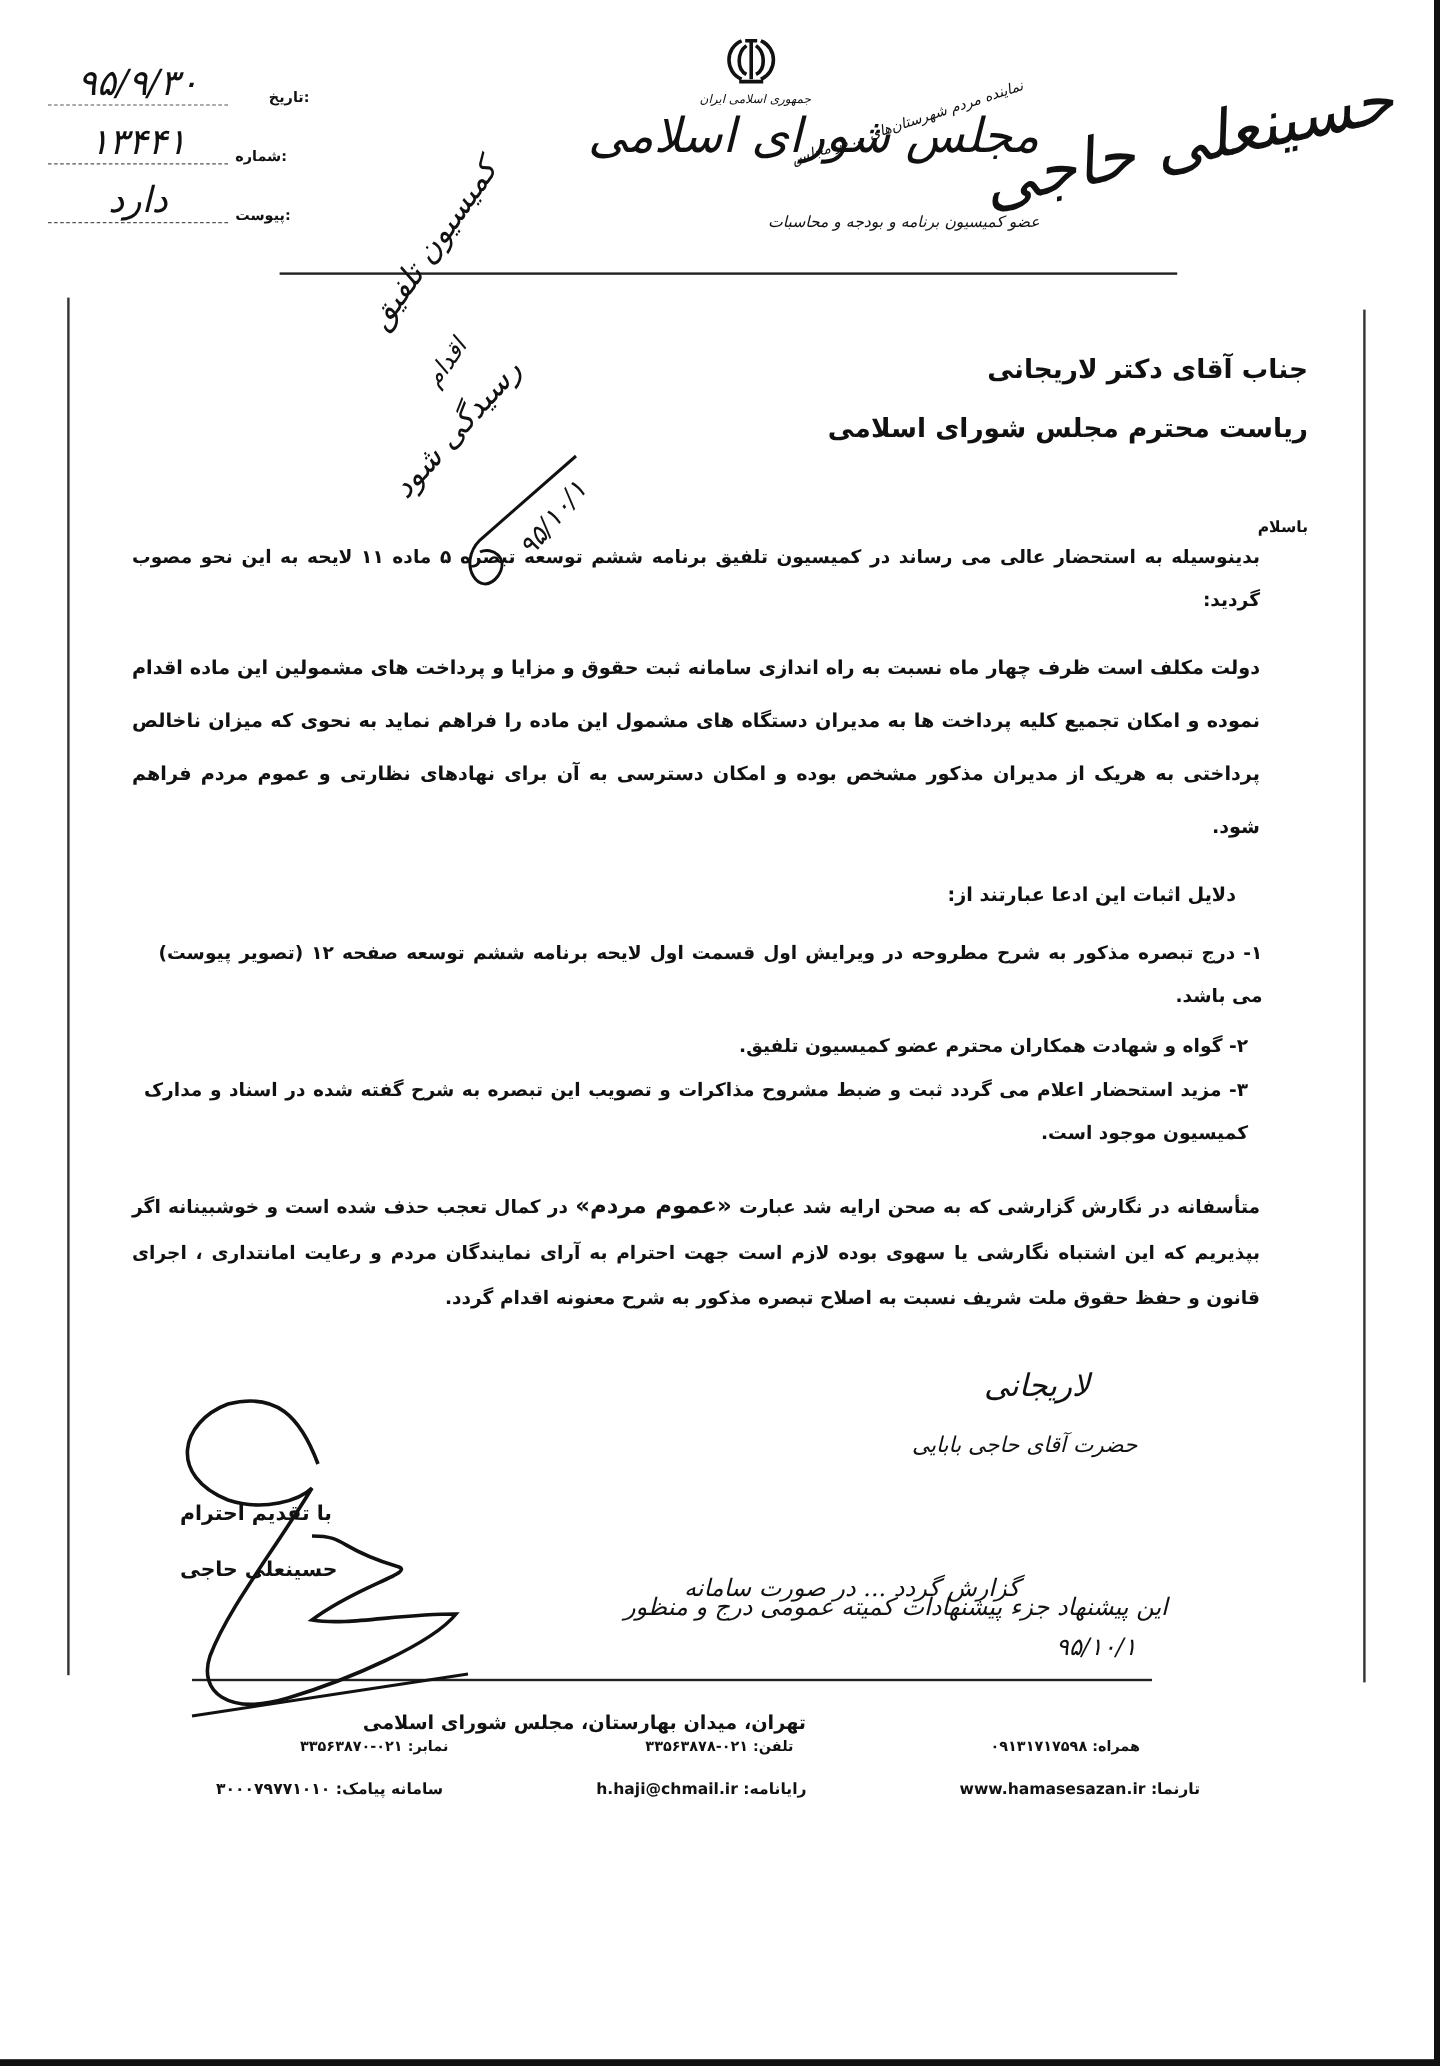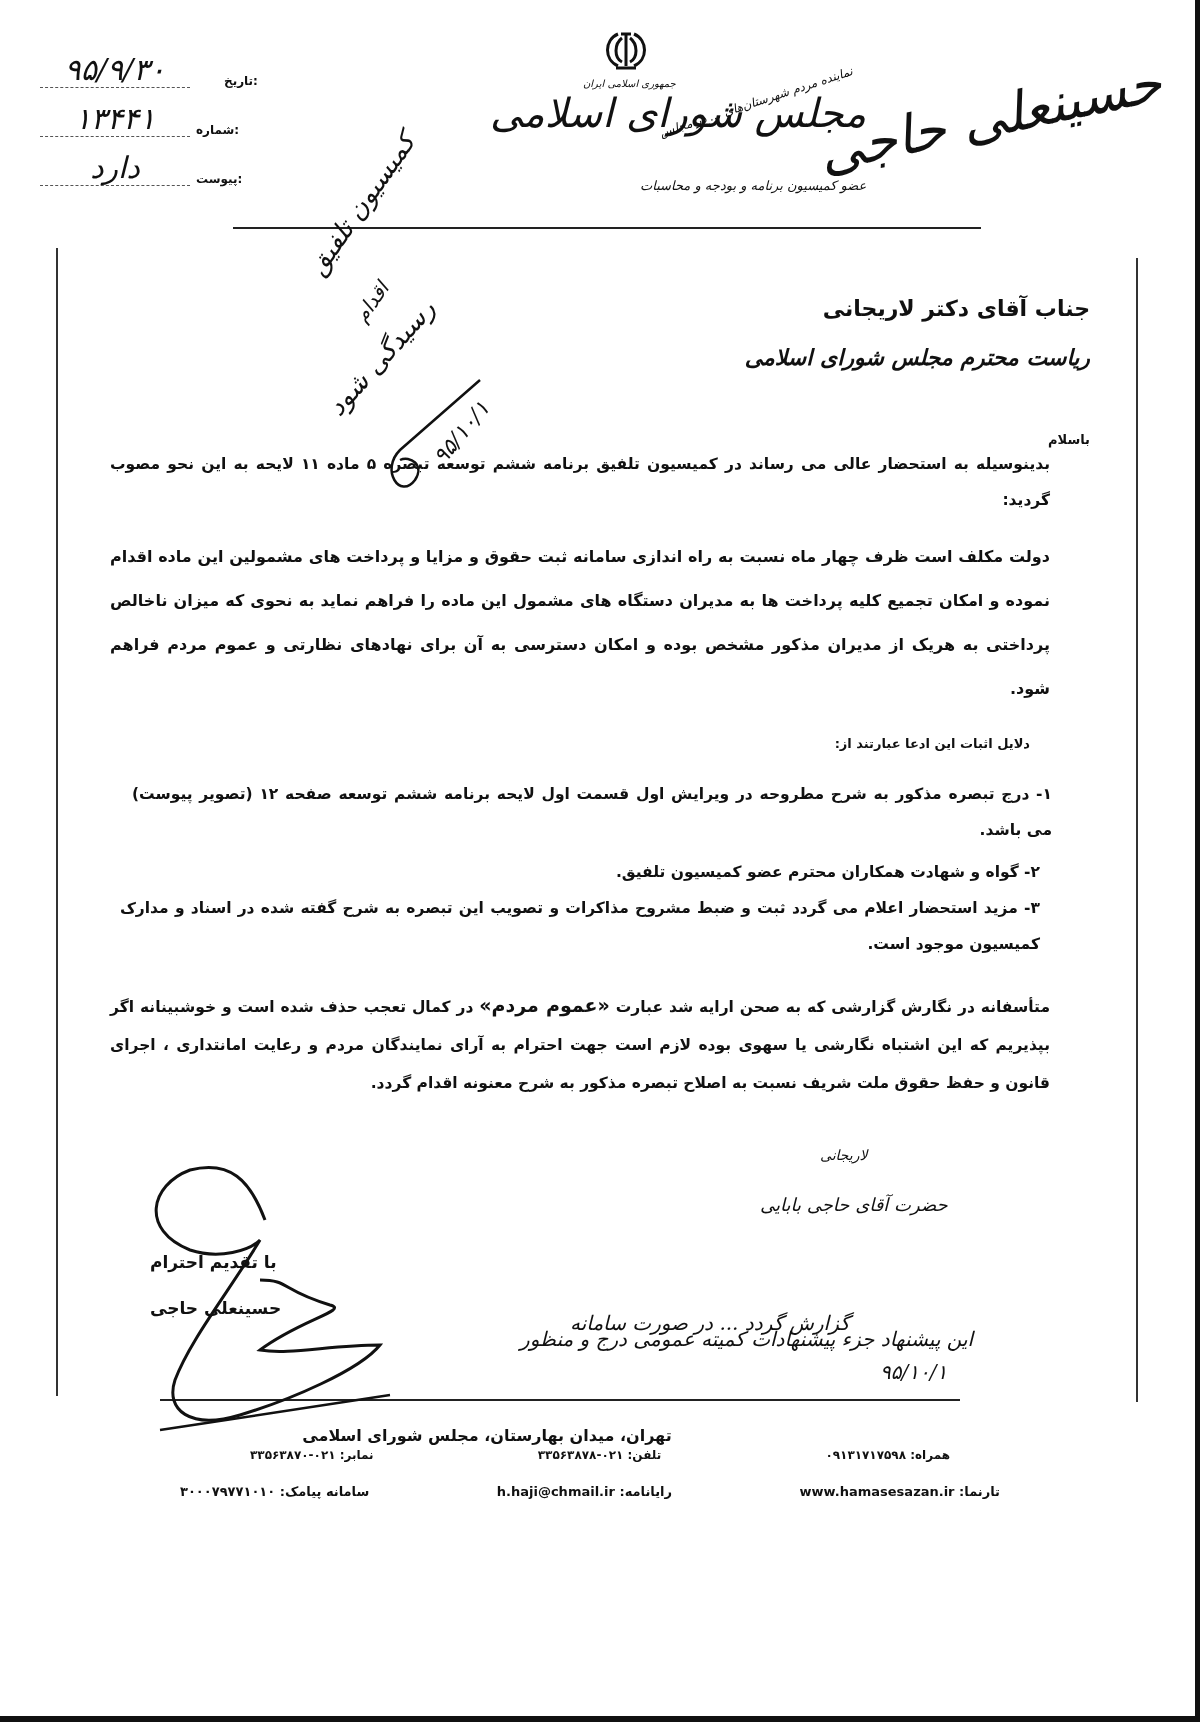--- a/index.html
+++ b/index.html
@@ -24,21 +24,21 @@
   .lh-sub { position: absolute; left: 655px; top: 95px; font-size: 12px; font-style: italic; transform: rotate(-18deg); white-space: nowrap; }
   .lh-sub2 { position: absolute; left: 640px; top: 178px; font-size: 13px; font-style: italic; white-space: nowrap; }
   .lh-state { position: absolute; left: 583px; top: 78px; font-size: 10px; font-style: italic; white-space: nowrap; }
 
   .handnote { position: absolute; font-family: "DejaVu Serif", serif; font-style: italic; font-size: 26px; line-height: 34px; white-space: nowrap; }
 
   .addressee { position: absolute; right: 110px; font-weight: bold; font-size: 22px; white-space: nowrap; }
   .para { position: absolute; left: 110px; width: 940px; font-size: 15.5px; line-height: 36px; direction: rtl; text-align: justify; text-align-last: right; font-weight: bold; }
   .para.big { font-size: 16px; line-height: 44px; font-weight: 900; }
   .para .em { font-size: 19px; font-weight: 900; }
-  .small-line { position: absolute; right: 160px; font-size: 13px; font-weight: bold; white-space: nowrap; direction: rtl; }
+  .small-line { position: absolute; right: 160px; font-size: 16px; font-weight: bold; white-space: nowrap; direction: rtl; }
 
   .closing { position: absolute; left: 150px; font-weight: 900; font-size: 17px; white-space: nowrap; direction: rtl; }
 
   .footer-line1 { position: absolute; left: 0; width: 974px; top: 1426px; text-align: center; font-weight: bold; font-size: 16px; direction: rtl; }
   .footer-line2 { position: absolute; left: 250px; top: 1448px; width: 700px; display: flex; justify-content: space-between; direction: rtl; font-weight: bold; font-size: 12px; }
   .footer-line3 { position: absolute; left: 180px; top: 1484px; width: 820px; display: flex; justify-content: space-between; direction: rtl; font-weight: bold; font-size: 13px; }
   .footer-line2 span, .footer-line3 span { white-space: nowrap; }
   .ltrval { direction: ltr; unicode-bidi: embed; }
   svg.sig { position: absolute; overflow: visible; }
 </style>
@@ -88,21 +88,21 @@
   <div class="handnote rtl" style="left:300px; top:262px; transform:rotate(-55deg); transform-origin:left top;">کمیسیون تلفیق</div>
   <div class="handnote rtl" style="left:345px; top:310px; transform:rotate(-55deg); transform-origin:left top; font-size:20px;">اقدام</div>
   <div class="handnote rtl" style="left:320px; top:400px; transform:rotate(-48deg); transform-origin:left top;">رسیدگی شود</div>
   <div class="handnote" style="left:425px; top:450px; transform:rotate(-50deg); transform-origin:left top; font-size:22px;">۹۵/۱۰/۱</div>
   <svg class="sig" style="left:360px; top:380px;" width="140" height="120">
     <path d="M120 0 L40 70 C20 90 40 120 55 100 C65 85 50 75 40 80" fill="none" stroke="#111" stroke-width="2.5"></path>
   </svg>
 </section>
 
 <div class="addressee rtl" style="top:296px;">جناب آقای دکتر لاریجانی</div>
-<div class="addressee rtl" style="top:345px;font-style:italic;">ریاست محترم مجلس شورای اسلامی</div>
+<div class="addressee rtl" style="top:345px;">ریاست محترم مجلس شورای اسلامی</div>
 
 <div class="small-line" style="top:432px; right:110px; font-size:13px;">باسلام</div>
 <p class="para" style="top:446px; margin:0; text-indent:0;">
   <span>بدینوسیله به استحضار عالی می رساند در کمیسیون تلفیق برنامه ششم توسعه تبصره ۵ ماده ۱۱ لایحه به این نحو مصوب گردید:</span>
 </p>
 <p class="para big" style="top:535px; margin:0;">
   <span>دولت مکلف است ظرف چهار ماه نسبت به راه اندازی سامانه ثبت حقوق و مزایا و پرداخت های مشمولین این ماده اقدام نموده و امکان تجمیع کلیه پرداخت ها به مدیران دستگاه های مشمول این ماده را فراهم نماید به نحوی که میزان ناخالص پرداختی به هریک از مدیران مذکور مشخص بوده و امکان دسترسی به آن برای نهادهای نظارتی و عموم مردم فراهم شود.</span>
 </p>
 <div class="small-line" style="top:736px; right:170px;">دلایل اثبات این ادعا عبارتند از:</div>
 <p class="para" style="top:764px; margin:12px; width:920px; left:120px;">
@@ -119,21 +119,21 @@
 </p>
 
 <div class="closing" style="top:1252px;">با تقدیم احترام</div>
 <div class="closing" style="top:1298px;">حسینعلی حاجی</div>
 <svg class="sig" style="left:130px; top:1140px;" width="280" height="300">
   <path d="M135 80 C120 40 100 20 60 30 C20 45 10 90 60 110 C90 120 120 110 130 100 C100 150 60 200 45 240 C35 270 60 290 110 275 C160 260 230 230 250 205 C200 205 160 215 130 210 C170 180 220 170 200 165 C150 150 160 140 130 140" fill="none" stroke="#111" stroke-width="3"></path>
   <path d="M30 290 L260 255" fill="none" stroke="#111" stroke-width="2.5"></path>
 </svg>
 
 <section>
-  <div class="handnote rtl" style="left:820px; top:1138px; font-size:14px;">لاریجانی</div>
+  <div class="handnote rtl" style="left:820px; top:1138px; font-size:26px;font-family:Liberation Serif, serif;">لاریجانی</div>
   <div class="handnote rtl" style="left:760px; top:1188px; font-size:18px;">حضرت آقای حاجی بابایی</div>
   <div class="handnote rtl" style="left:520px; top:1322px; font-size:20px;">این پیشنهاد جزء پیشنهادات کمیته عمومی درج و منظور</div>
   <div class="handnote rtl" style="left:570px; top:1306px; font-size:20px;">گزارش گردد ... در صورت سامانه</div>
   <div class="handnote" style="left:880px; top:1355px; font-size:20px;">۹۵/۱۰/۱</div>
 </section>
 
 <footer>
   <div class="footer-line1">تهران، میدان بهارستان، مجلس شورای اسلامی</div>
   <div class="footer-line2">
     <span><span>همراه:</span> <span>۰۹۱۳۱۷۱۷۵۹۸</span></span>

